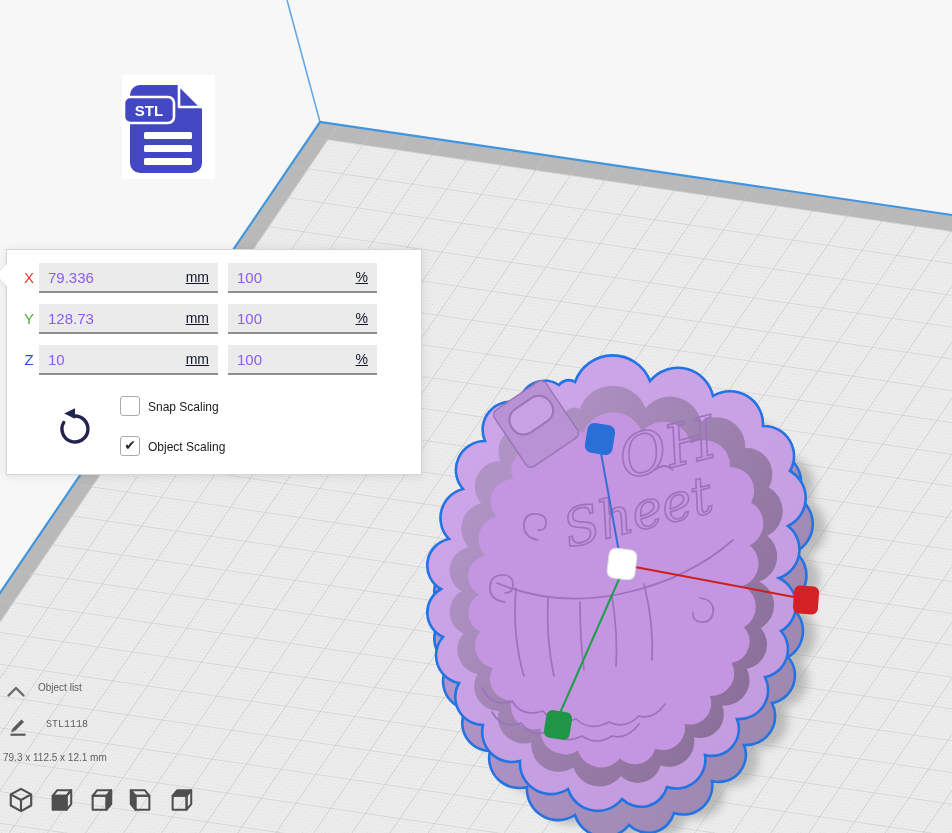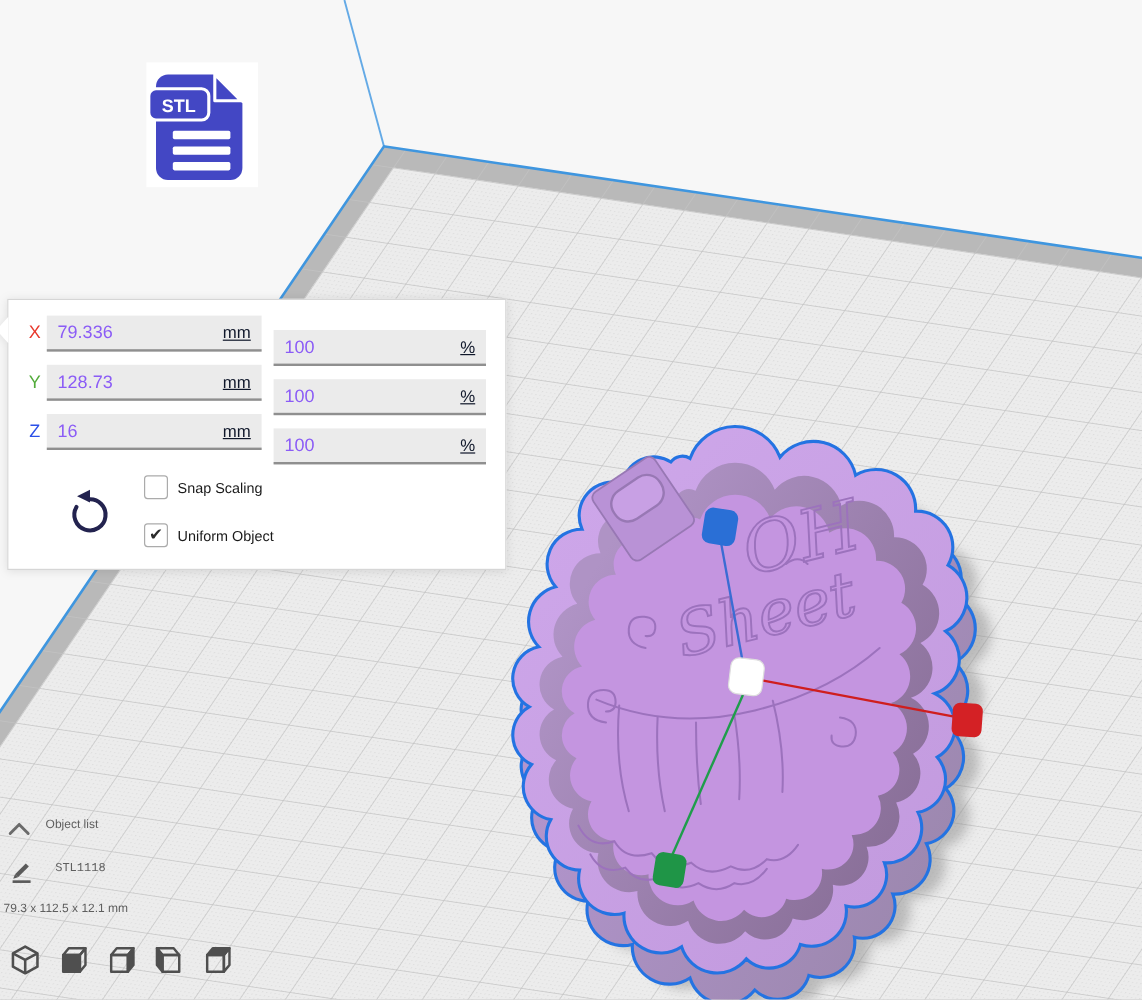--- a/index.html
+++ b/index.html
@@ -5,21 +5,21 @@
   html,body{margin:0;padding:0;}
   body{
     width:952px;height:833px;position:relative;overflow:hidden;
     background:#f7f7f7;
     font-family:"Liberation Sans",sans-serif;
   }
   .viewport{position:absolute;inset:0;}
   .viewport svg{display:block;}
 
   
-  .stl-tile{position:absolute;left:122px;top:52px;width:93px;height:104px;background:#ffffff;}
+  .stl-tile{position:absolute;left:122px;top:75px;width:93px;height:104px;background:#ffffff;}
 
   
   .scale-panel{
     position:absolute;left:6px;top:249px;width:416px;height:226px;
     background:#ffffff;border:1px solid #d6d6d6;box-sizing:border-box;
     filter:drop-shadow(0 1px 4px rgba(0,0,0,0.10));
   }
   .scale-panel .notch{
     position:absolute;left:-10px;top:14px;width:0;height:0;
     border-top:11px solid transparent;border-bottom:11px solid transparent;
@@ -30,21 +30,21 @@
   .axis-y{color:#52ab3a;}
   .axis-z{color:#2b50e8;}
   .field{
     position:absolute;height:30px;background:#ebebeb;border-bottom:2px solid #8f8f8f;
     box-sizing:border-box;display:flex;align-items:center;justify-content:space-between;
     padding:0 9px;font-size:15px;cursor:text;
   }
   .field .value{color:#8b5cf6;text-align:right;}
   .field .unit{color:#0f172a;font-size:14px;text-decoration:underline;}
   .f-mm{left:32px;width:179px;}
-  .f-pct{left:221px;width:177px;margin-top:12px;}
+  .f-pct{left:221px;width:149px;}
   .r1{top:13px;} .r2{top:54px;} .r3{top:95px;}
   .cb{
     position:absolute;left:113px;width:20px;height:20px;background:#fff;
     border:1px solid #ababab;border-radius:3px;box-sizing:border-box;
     text-align:center;line-height:17px;font-size:14px;color:#2b2b2b;cursor:pointer;
   }
   .cb-label{position:absolute;left:141px;font-size:12px;color:#1a1a1a;line-height:20px;}
   .reset-btn{position:absolute;left:45px;top:155px;width:44px;height:46px;cursor:pointer;}
 
   
@@ -191,21 +191,21 @@
     <span class="value">128.73</span>
     <span class="unit">mm</span>
   </div>
   <div class="field f-pct r2">
     <span class="value">100</span>
     <span class="unit">%</span>
   </div>
 
   <div class="axis-letter axis-z r3">Z</div>
   <div class="field f-mm r3">
-    <span class="value">16</span>
+    <span class="value">10</span>
     <span class="unit">mm</span>
   </div>
   <div class="field f-pct r3">
     <span class="value">100</span>
     <span class="unit">%</span>
   </div>
 
   <div class="reset-btn">
     <svg width="44" height="46" viewBox="0 0 44 46">
       <g>
@@ -213,21 +213,21 @@
         <path d="M 12.2,8.6 L 23,3.2 L 23,13.8 Z" fill="#23234f"></path>
       </g>
     </svg>
   </div>
 
   <div class="cb" style="top:146px;"></div>
   <div class="cb-label" style="top:147px;">Snap Scaling</div>
   <div class="cb" style="top:186px;">
     <span>✔</span>
   </div>
-  <div class="cb-label" style="top:187px;">Uniform Object</div>
+  <div class="cb-label" style="top:187px;">Object Scaling</div>
 </div>
 
 <div class="icon-abs" style="left:6px;top:684px;width:20px;height:13px;">
   <svg width="20" height="13" viewBox="0 0 20 13">
     <polyline points="2.5,10.5 10,3 17.5,10.5" fill="none" stroke="#6b6b6b" stroke-width="2.4" stroke-linecap="round" stroke-linejoin="round"></polyline>
   </svg>
 </div>
 <div class="hud" style="left:38px;top:682px;">Object list</div>
 
 <div class="icon-abs" style="left:7px;top:714px;width:22px;height:23px;">

